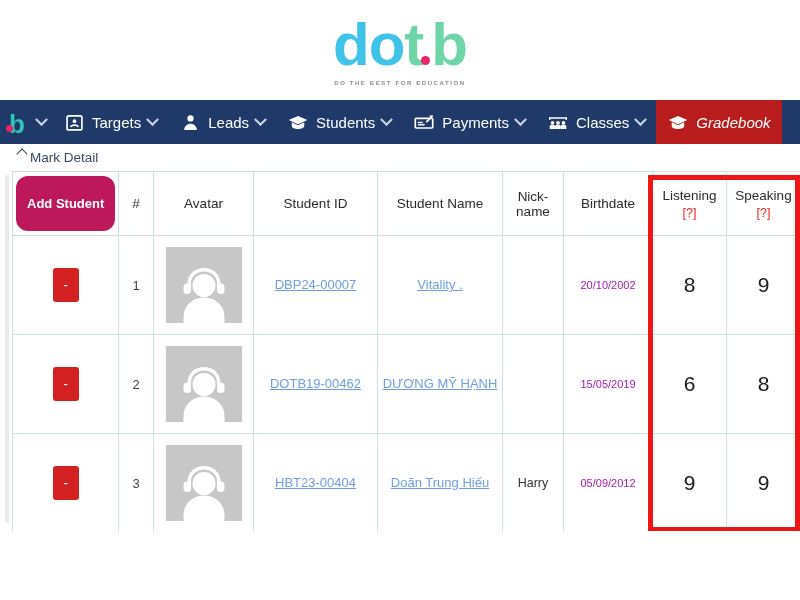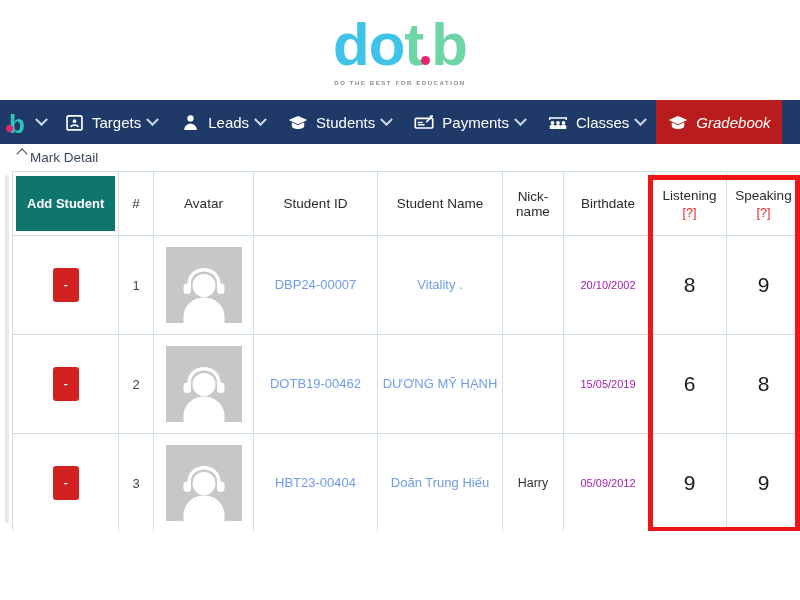--- a/index.html
+++ b/index.html
@@ -150,45 +150,46 @@
   .c-num   { width: 35px; }
   .c-avat  { width: 100px; }
   .c-sid   { width: 124px; }
   .c-name  { width: 125px; }
   .c-nick  { width: 61px; }
   .c-bday  { width: 89px; }
   .c-score { width: 74px; }
 
   .add-btn {
     display: inline-block;
-    background: #0f766e;
+    background: #be185d;
     color: #ffffff;
     font-size: 13px;
     font-weight: bold;
     padding: 20px 11px;
-    border-radius: 0;
+    border-radius: 12px;
     border: none;
     cursor: pointer;
     white-space: nowrap;
   }
   .minus-btn {
     display: inline-flex;
     align-items: center; justify-content: center;
     width: 26px; height: 34px;
     background: #d32020;
     color: #ffffff;
     border: none;
     border-radius: 3px;
     font-size: 14px;
     line-height: 1;
     cursor: pointer;
   }
   .hdr-sub { color: #ee2222; font-size: 12.5px; display: block; margin-top: 3px; }
   .lnk {
     color: #6f9ce8;
+    text-decoration: underline;
     font-size: 13px;
     cursor: pointer;
     display: inline-block;
     line-height: 1.35;
   }
   .score { font-size: 21px; color: #1a1a1a; }
   .bday  { font-size: 11px; color: #a21caf; }
   .nick  { font-size: 12.5px; color: #333333; }
   .num   { font-size: 13px; color: #444444; }
 

